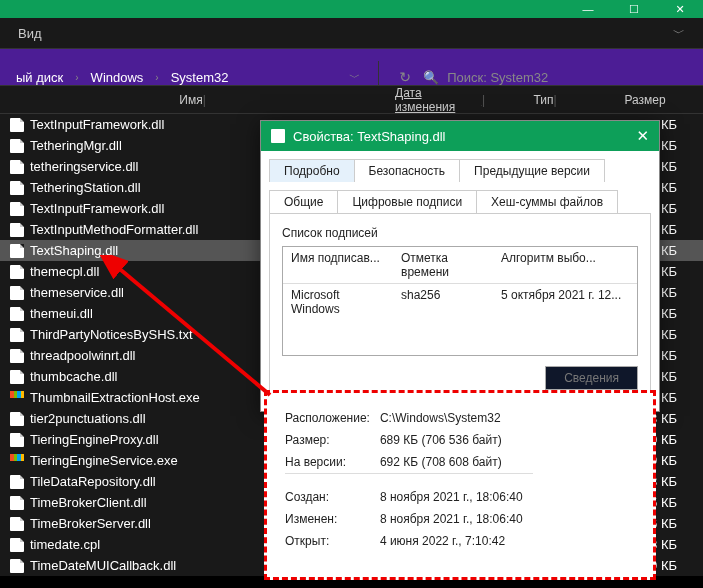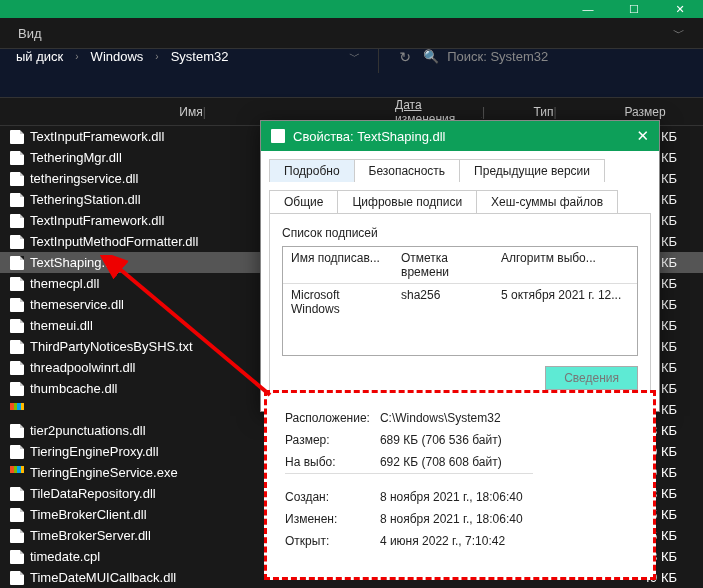--- a/index.html
+++ b/index.html
@@ -8,21 +8,21 @@
 .titlebar { background: #0d9f59; height: 18px; display: flex; justify-content: flex-end; align-items: center; }
 .titlebar .btn { width: 46px; height: 18px; display: flex; align-items: center; justify-content: center; color: #fff; font-size: 11px; }
 .titlebar .min::before { content: "—"; }
 .titlebar .max::before { content: "☐"; }
 .titlebar .close::before { content: "✕"; }
 
 .menubar { background: #191919; height: 30px; display: flex; align-items: center; padding: 0 8px; color: #ccc; font-size: 13px; }
 .menubar .menu-item { padding: 0 10px; }
 .menubar .chevron { margin-left: auto; font-size: 12px; color: #888; padding: 0 10px; }
 
-.navbar { background: #0f172a; height: 50px; border-top: 1px solid #333; border-bottom: 1px solid #333; display: flex; align-items: flex-start; }
+.navbar { background: #4c1d95; height: 38px; border-top: 1px solid #333; border-bottom: 1px solid #333; display: flex; align-items: flex-end; }
 .breadcrumb { display: flex; align-items: center; padding: 0 10px; color: #fff; font-size: 13px; flex: 1; }
 .breadcrumb span { padding: 0 6px; }
 .breadcrumb .sep { color: #888; font-size: 10px; }
 .navbar .vline { width: 1px; height: 24px; background: #333; margin: 0 8px; }
 .navbar .down { color: #888; padding: 0 10px; font-size: 11px; }
 .navbar .refresh { color: #888; padding: 0 12px; font-size: 14px; }
 .search { flex: 0 0 280px; display: flex; align-items: center; color: #888; font-size: 13px; }
 .search .search-icon { margin-right: 8px; font-size: 13px; }
 
 .header-row { background: #191919; height: 28px; display: flex; align-items: center; color: #ccc; font-size: 12px; border-bottom: 1px solid #333; }
@@ -57,21 +57,21 @@
 .tab.active { background: #e5f1fb; }
 .tab-content { border: 1px solid #ccc; margin: 0 8px 8px 8px; padding: 12px; font-size: 12px; color: #222; }
 .siglist-label { margin-bottom: 6px; }
 .siglist { border: 1px solid #aaa; height: 110px; }
 .siglist-head { display: flex; border-bottom: 1px solid #ddd; background: #fff; }
 .siglist-head div, .siglist-row div { padding: 4px 8px; }
 .siglist-head div:nth-child(1), .siglist-row div:nth-child(1) { width: 110px; }
 .siglist-head div:nth-child(2), .siglist-row div:nth-child(2) { width: 100px; }
 .siglist-head div:nth-child(3), .siglist-row div:nth-child(3) { flex: 1; }
 .siglist-row { display: flex; }
-.details-btn { float: right; margin-top: 10px; padding: 4px 18px; border: 1px solid #aaa; background: #5eead4; color: #777; font-size: 12px; }
+.details-btn { float: right; margin-top: 10px; padding: 4px 18px; border: 1px solid #aaa; background: #0f172a; color: #777; font-size: 12px; }
 .clearfix::after { content: ""; display: block; clear: both; }
 
 
 .redbox { position: absolute; left: 264px; top: 390px; width: 392px; height: 190px; background: #fff; border: 3px dashed #e00; z-index: 11; padding: 14px 18px; font-size: 12px; color: #222; }
 .redbox table { border-collapse: collapse; }
 .redbox td { padding: 4px 10px 4px 0; vertical-align: top; }
 .redbox .gap td { height: 12px; border-top: 1px solid #ddd; }
 
 
 .arrow { position: absolute; z-index: 12; pointer-events: none; }
@@ -244,20 +244,21 @@
       <div class="cell-size">393 КБ</div>
     </div>
     <div class="row">
       <div class="cell-name">
         <span class="icon-exe">
           <span class="a"></span>
           <span class="b"></span>
           <span class="c"></span>
           <span class="d"></span>
         </span>
+        <span>ThumbnailExtractionHost.exe</span>
       </div>
       <div class="cell-date"></div>
       <div class="cell-type"></div>
       <div class="cell-size">34 КБ</div>
     </div>
     <div class="row">
       <div class="cell-name">
         <span class="icon-file"></span>
         <span>tier2punctuations.dll</span>
       </div>
@@ -374,21 +375,21 @@
     <tbody>
         <tr>
           <td>Расположение:</td>
           <td>C:\Windows\System32</td>
         </tr>
     <tr>
           <td>Размер:</td>
           <td>689 КБ (706 536 байт)</td>
         </tr>
     <tr>
-          <td>На выбо:</td>
+          <td>На версии:</td>
           <td>692 КБ (708 608 байт)</td>
         </tr>
     <tr class="gap">
           <td colspan="2"></td>
         </tr>
     <tr>
           <td>Создан:</td>
           <td>8 ноября 2021 г., 18:06:40</td>
         </tr>
     <tr>

